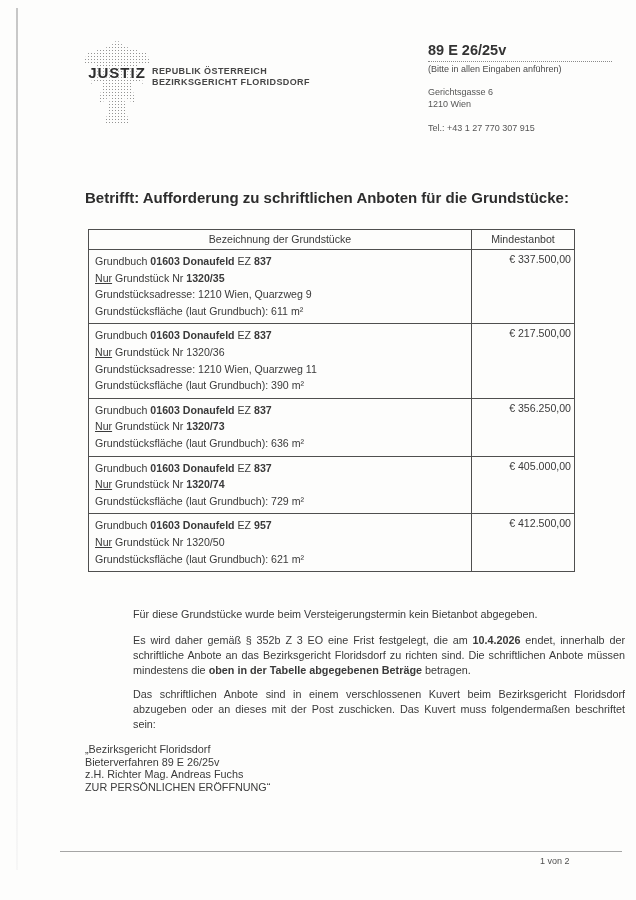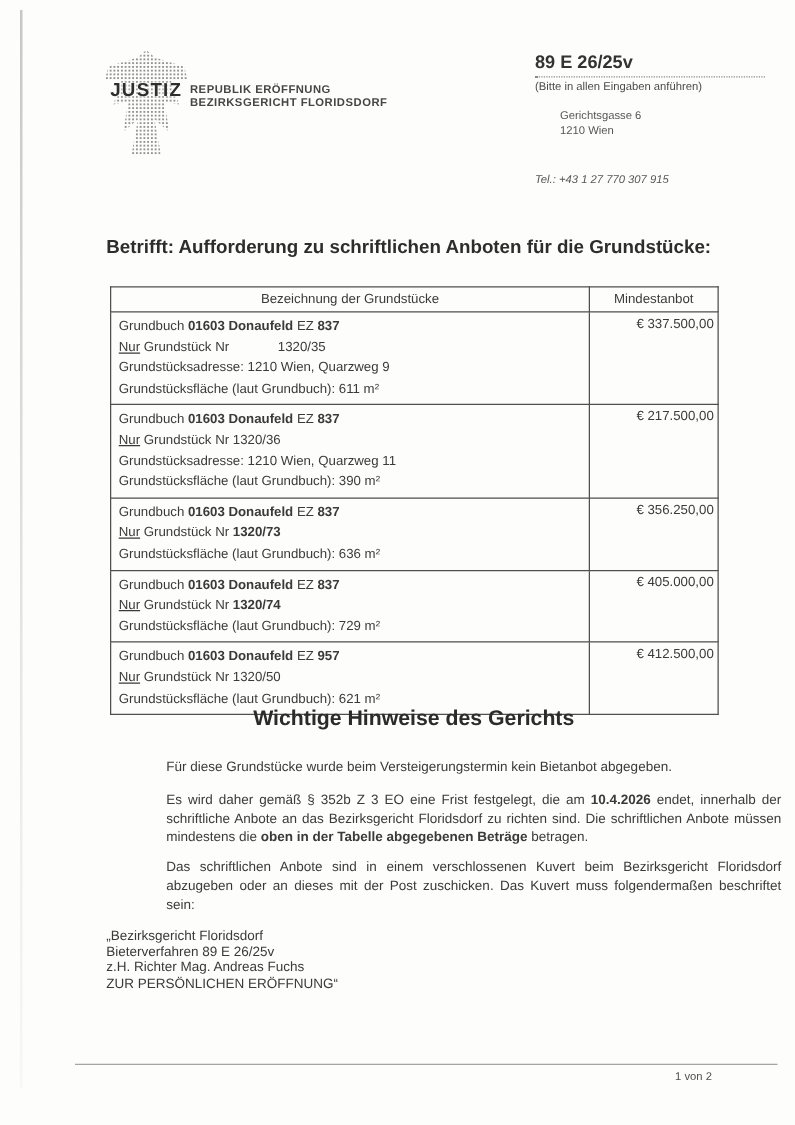--- a/index.html
+++ b/index.html
@@ -31,22 +31,22 @@
     position:absolute; top:24px; left:-2px; width:70px; text-align:center;
     font-size:15px; font-weight:bold; letter-spacing:1px; color:#2e2e2e;
     text-shadow:0 0 2px #fff, 0 0 3px #fff;
   }
   .org { position:absolute; left:152px; top:66px; font-size:9px; font-weight:bold;
          letter-spacing:.4px; line-height:11px; color:#464646; }
   .case-block { position:absolute; left:428px; top:42px; width:184px; }
   .case-number { font-size:14.5px; font-weight:bold; color:#333;
                  border-bottom:1px dotted #8a8a8a; padding-bottom:3px; }
   .case-note { font-size:9px; color:#4a4a4a; margin-top:2px; }
-  .court-address { margin-top:13px; font-size:9px; color:#565656; line-height:11.5px;margin-left:20px; }
-  .court-phone { margin-top:28px; font-size:9px; color:#565656;font-style:italic; }
+  .court-address { margin-top:13px; font-size:9px; color:#565656; line-height:11.5px; }
+  .court-phone { margin-top:13px; font-size:9px; color:#565656; }
 
   
   .subject { position:absolute; left:85px; top:189px; width:500px;
              font-size:15px; font-weight:bold; color:#2d2d2d; }
 
   
   table.parcels {
     position:absolute; left:88px; top:229px; width:487px;
     border-collapse:collapse; font-size:10.6px; color:#3a3a3a;padding-left:34px;
   }
@@ -81,21 +81,21 @@
 <body>
 
 <div class="page">
   <div class="scan-edge"></div>
 
   <div class="logo">
     <div class="eagle-speckle"></div>
     <div class="logo-word">JUSTIZ</div>
   </div>
   <div class="org">
-    <div>REPUBLIK ERÖFFNUNG</div>
+    <div>REPUBLIK ÖSTERREICH</div>
     <div>BEZIRKSGERICHT FLORIDSDORF</div>
   </div>
   <div class="case-block">
     <div class="case-number">89 E 26/25v</div>
     <div class="case-note">(Bitte in allen Eingaben anführen)</div>
     <div class="court-address">
       <div>Gerichtsgasse 6</div>
       <div>1210 Wien</div>
     </div>
     <div class="court-phone">Tel.: +43 1 27 770 307 915</div>
@@ -107,21 +107,21 @@
     <thead>
       <tr>
         <th>Bezeichnung der Grundstücke</th>
         <th>Mindestanbot</th>
       </tr>
     </thead>
     <tbody>
         <tr>
           <td class="desc">
             <div><span>Grundbuch </span><span class="b" style="font-weight: bold;">01603 Donaufeld</span><span> EZ </span><span class="b" style="font-weight: bold;">837</span></div>
-            <div><span class="u" style="text-decoration: underline;">Nur</span><span> Grundstück Nr </span><span class="b" style="font-weight: normal; margin-left: 36px;">1320/35</span></div>
+            <div><span class="u" style="text-decoration: underline;">Nur</span><span> Grundstück Nr </span><span class="b" style="font-weight: bold;">1320/35</span></div>
             <div><span>Grundstücksadresse: 1210 Wien, Quarzweg 9</span></div>
             <div><span>Grundstücksfläche (laut Grundbuch): 611 m²</span></div>
           </td>
           <td class="price">€ 337.500,00</td>
         </tr>
         <tr>
           <td class="desc">
             <div><span>Grundbuch </span><span class="b" style="font-weight: bold;">01603 Donaufeld</span><span> EZ </span><span class="b" style="font-weight: bold;">837</span></div>
             <div><span class="u" style="text-decoration: underline;">Nur</span><span> Grundstück Nr </span><span class="b" style="font-weight: normal;">1320/36</span></div>
             <div><span>Grundstücksadresse: 1210 Wien, Quarzweg 11</span></div>
@@ -149,21 +149,20 @@
           <td class="desc">
             <div><span>Grundbuch </span><span class="b" style="font-weight: bold;">01603 Donaufeld</span><span> EZ </span><span class="b" style="font-weight: bold;">957</span></div>
             <div><span class="u" style="text-decoration: underline;">Nur</span><span> Grundstück Nr </span><span class="b" style="font-weight: normal;">1320/50</span></div>
             <div><span>Grundstücksfläche (laut Grundbuch): 621 m²</span></div>
           </td>
           <td class="price">€ 412.500,00</td>
         </tr>
       </tbody>
   </table>
 
-  <div class="notice-title">Wichtige Hinweise des Gerichts</div>
   <p class="para" id="para1"><span>Für diese Grundstücke wurde beim Versteigerungstermin kein Bietanbot abgegeben.</span></p>
   <p class="para justify" id="para2"><span>Es wird daher gemäß § 352b Z 3 EO eine Frist festgelegt, die am </span><span class="b" style="font-weight: bold;">10.4.2026</span><span> endet, innerhalb der schriftliche Anbote an das Bezirksgericht Floridsdorf zu richten sind. Die schriftlichen Anbote müssen mindestens die </span><span class="b" style="font-weight: bold;">oben in der Tabelle abgegebenen Beträge</span><span> betragen.</span></p>
   <p class="para justify" id="para3"><span>Das schriftlichen Anbote sind in einem verschlossenen Kuvert beim Bezirksgericht Floridsdorf abzugeben oder an dieses mit der Post zuschicken. Das Kuvert muss folgendermaßen beschriftet sein:</span></p>
 
   <div class="envelope">
     <div>„Bezirksgericht Floridsdorf</div>
     <div>Bieterverfahren 89 E 26/25v</div>
     <div>z.H. Richter Mag. Andreas Fuchs</div>
     <div>ZUR PERSÖNLICHEN ERÖFFNUNG“</div>
   </div>

